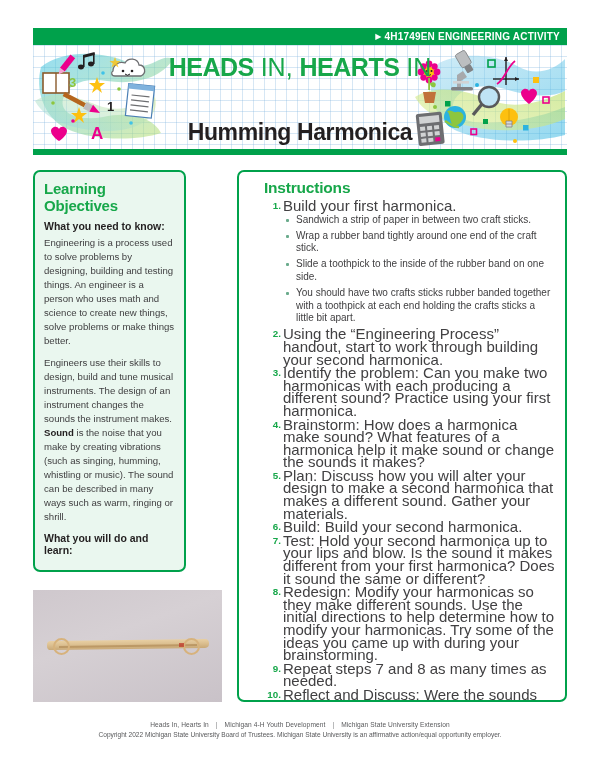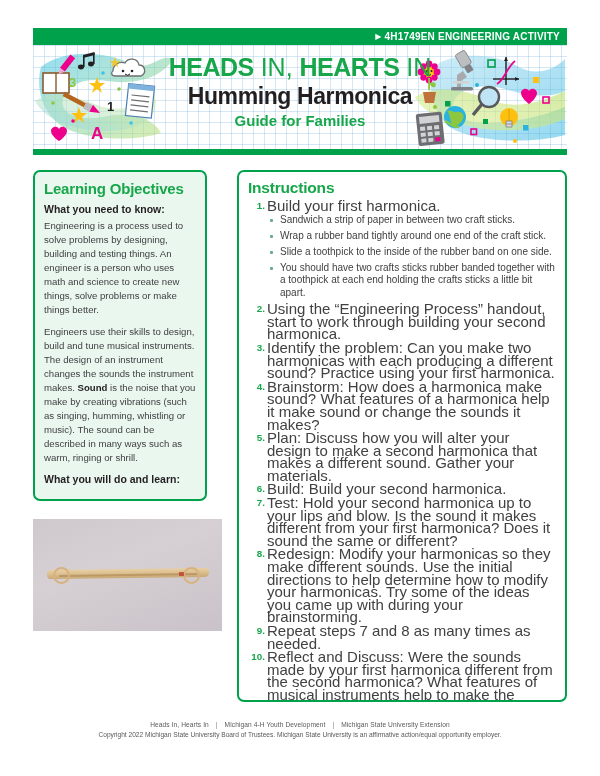--- a/index.html
+++ b/index.html
@@ -72,39 +72,40 @@
     white-space: nowrap;
   }
   .t-line1 .b { font-weight: bold; letter-spacing: -0.5px; }
   .t-line1 .l { font-weight: normal; letter-spacing: 0px; }
   .t-line2 {
     font-size: 23px;
     line-height: 30px;
     font-weight: bold;
     color: #231f20;
     letter-spacing: -0.4px;
+    margin-top: 36px;
   }
   .t-line3 {
     font-size: 15px;
     line-height: 20px;
     font-weight: bold;
     color: #17a74a;
   }
 
   
   .art { position: absolute; top: 0; height: 104px; z-index: 1; }
   .art-left { left: 0; width: 150px; }
   .art-right { right: 0; width: 152px; }
 
   
   .col-left {
     position: absolute;
     left: 33px;
     top: 170px;
-    width: 174px;
+    width: 153px;
   }
   .card-green {
     border: 2px solid #00a14b;
     border-radius: 7px;
     background: #eaf7ef;
     padding: 8px 9px 10px 9px;
     box-sizing: border-box;
   }
   .card-title {
     color: #17a74a;
@@ -183,21 +184,21 @@
   .col-right {
     position: absolute;
     left: 237px;
     top: 170px;
     width: 330px;
   }
   .card-instructions {
     border: 2px solid #00a14b;
     border-radius: 7px;
     background: #ffffff;
-    padding: 7px 10px 9px 9px;
+    padding: 7px 10px 9px 25px;
     box-sizing: border-box;
     height: 532px;
     overflow: hidden;
   }
   .card-instructions .card-title { margin-bottom: 3px; font-size: 15.5px; }
 
   ol.steps {
     margin: 0;
     padding: 0;
     list-style: none;

